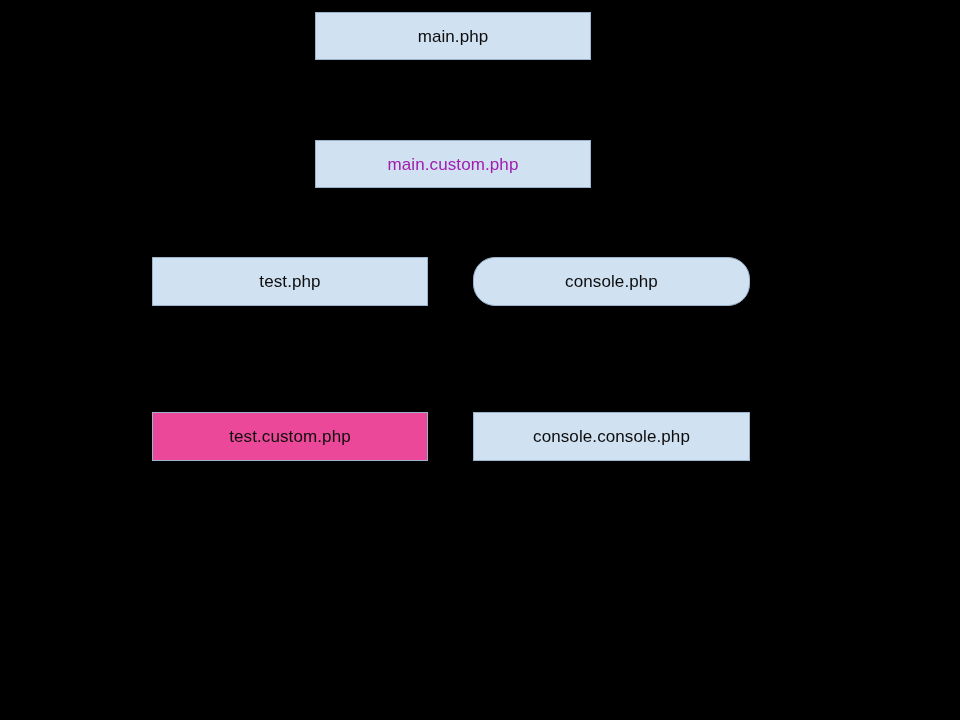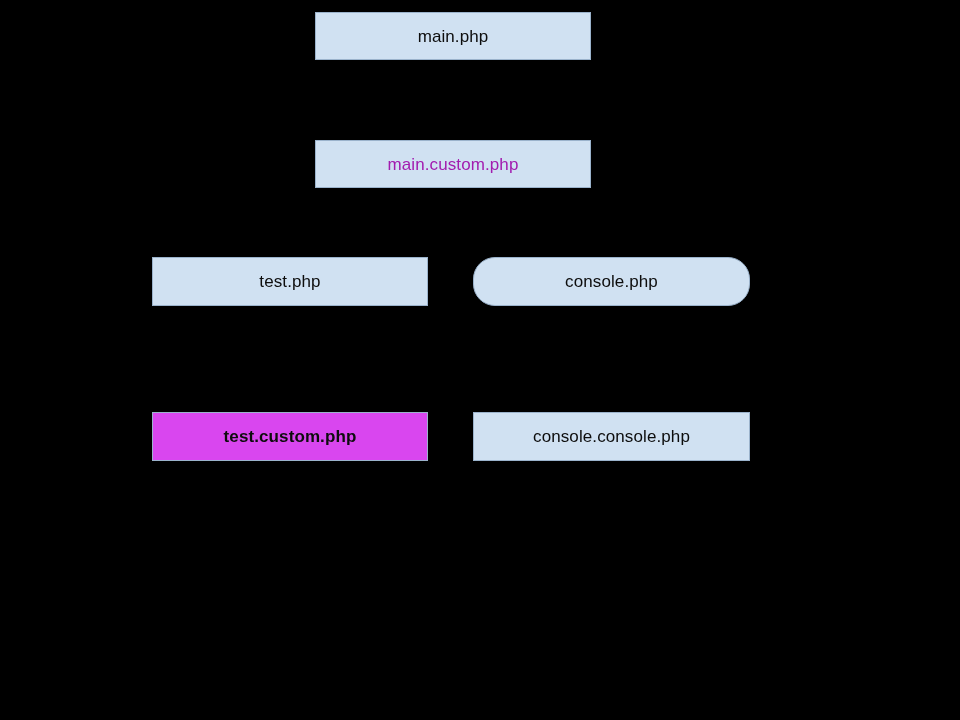--- a/index.html
+++ b/index.html
@@ -49,21 +49,21 @@
   </div>
 
   <div class="node" style="left: 152px; top: 257px; width: 276px; height: 49px; background: rgb(208, 225, 242); border-color: rgb(155, 179, 204); color: rgb(13, 13, 13);">
     <span class="node-label">test.php</span>
   </div>
 
   <div class="node" style="left: 473px; top: 257px; width: 277px; height: 49px; background: rgb(208, 225, 242); border-color: rgb(155, 179, 204); color: rgb(13, 13, 13); border-radius: 22px;">
     <span class="node-label">console.php</span>
   </div>
 
-  <div class="node" style="left: 152px; top: 412px; width: 276px; height: 49px; background: #d946ef; border-color: rgb(155, 179, 204); color: rgb(13, 13, 13); font-weight: bold;">
+  <div class="node" style="left: 152px; top: 412px; width: 276px; height: 49px; background: #ec4899; border-color: rgb(155, 179, 204); color: rgb(13, 13, 13);">
     <span class="node-label">test.custom.php</span>
   </div>
 
   <div class="node" style="left: 473px; top: 412px; width: 277px; height: 49px; background: rgb(208, 225, 242); border-color: rgb(155, 179, 204); color: rgb(13, 13, 13);">
     <span class="node-label">console.console.php</span>
   </div>
 
 </div>
 
 </body></html>

